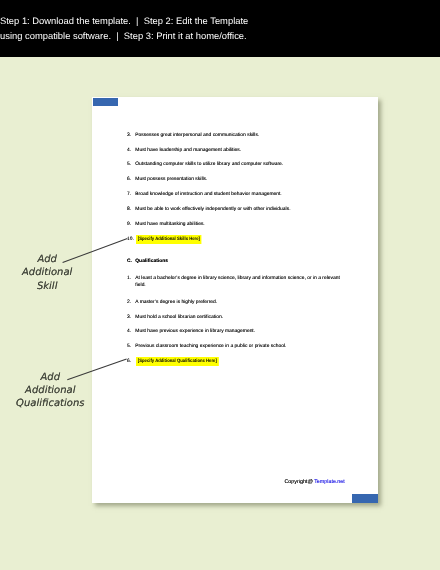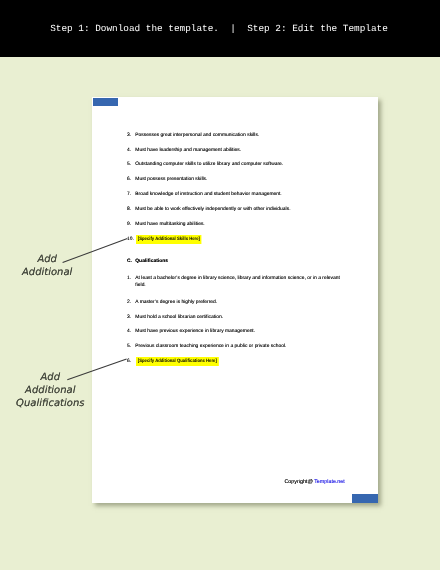--- a/index.html
+++ b/index.html
@@ -10,22 +10,22 @@
     -webkit-font-smoothing:antialiased;
     text-rendering:geometricPrecision;
   }
   .stage { position:relative; width:440px; height:570px; opacity:0.999; }
 
   
   .topbar {
     position:absolute; left:0; top:0; width:440px; height:57px;
     background:#000; color:#fff;
     display:flex; flex-direction:column;
-    align-items:center; justify-content:center;
-    padding-top:1.2px; padding-right:2px; box-sizing:border-box;font-family:Liberation Mono, monospace;
+    align-items:flex-start; justify-content:center;
+    padding-top:1.2px; padding-right:2px; box-sizing:border-box;
   }
   .topbar-line { font-size:9.4px; line-height:14.7px; white-space:pre; }
 
   
   .sheet {
     position:absolute; left:92px; top:97px; width:286px; height:405.5px;
     background:#fff;
     box-shadow:2.6px 3.4px 4.4px rgba(104,110,80,.55);
   }
   .tab-top { position:absolute; left:0.5px; top:0.5px; width:25.8px; height:8.1px; background:#3667b0; }
@@ -60,20 +60,21 @@
 
   svg.leaders { position:absolute; left:0; top:0; width:440px; height:570px; overflow:visible; }
 </style>
 </head>
 <body>
 
 <div class="stage">
 
   <div class="topbar">
     <div class="topbar-line">Step 1: Download the template.  |  Step 2: Edit the Template</div>
+    <div class="topbar-line">using compatible software.  |  Step 3: Print it at home/office.</div>
   </div>
 
   <div class="sheet">
     <div class="tab-top"></div>
     <div class="tab-bottom"></div>
 
     <div class="docbody" id="docbody">
         <div class="li" style="top:35.8px">
           <span class="num">3.</span>
           <span class="txt">Possesses great interpersonal and communication skills.</span>
@@ -137,20 +138,21 @@
       </div>
 
     <div class="copyright">
       <span>Copyright@ </span><span class="brand">Template.net</span>
     </div>
   </div>
 
   <div class="anno anno1" id="anno1">
       <div>Add</div>
       <div>Additional</div>
+      <div>Skill</div>
     </div>
   <div class="anno anno2" id="anno2">
       <div>Add</div>
       <div>Additional</div>
       <div>Qualifications</div>
     </div>
 
   <svg class="leaders">
     <line x1="62.6" y1="262.6" x2="127.4" y2="238.4" stroke="#3a3a3a" stroke-width="1.05"></line>
     <line x1="67.3" y1="379.8" x2="126.6" y2="358.9" stroke="#3a3a3a" stroke-width="1.05"></line>

